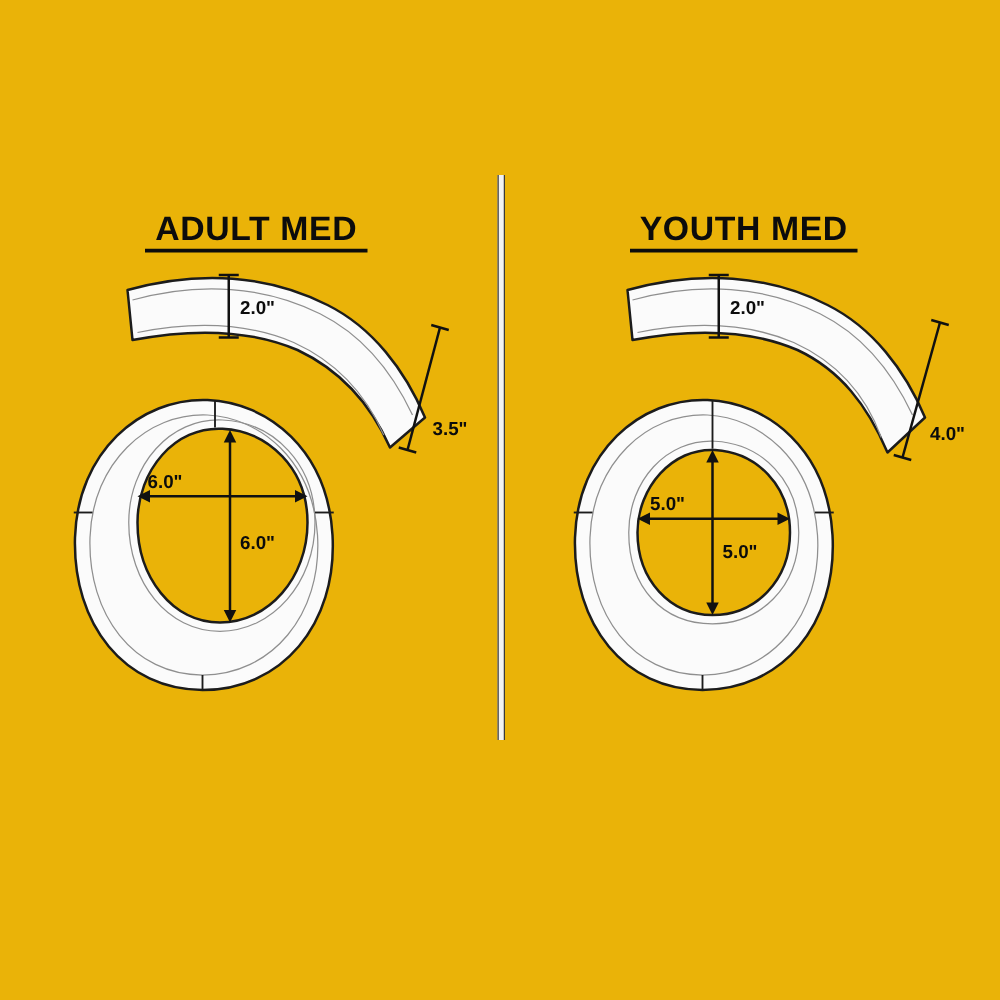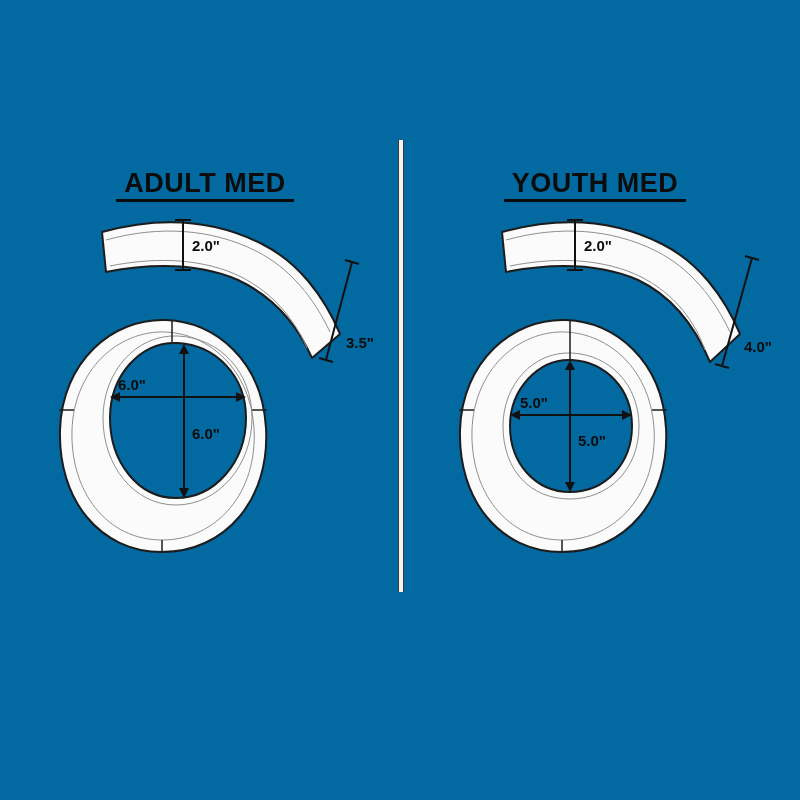--- a/index.html
+++ b/index.html
@@ -1,19 +1,19 @@
 <!DOCTYPE html>
 <html><head>
 <meta charset="utf-8">
 <style>
   html,body{margin:0;padding:0;}
   #stage{
     position:relative;
     width:800px;height:800px;
-    background:#0369a1;
+    background:#eab308;
     overflow:hidden;
     font-family:"Liberation Sans", sans-serif;
   }
   .panel-svg{position:absolute;top:130px;width:400px;height:500px;}
   #adult-svg{left:0;}
   #youth-svg{left:400px;}
   #divider{
     position:absolute;
     left:398px;top:140px;
     width:6px;height:452px;

